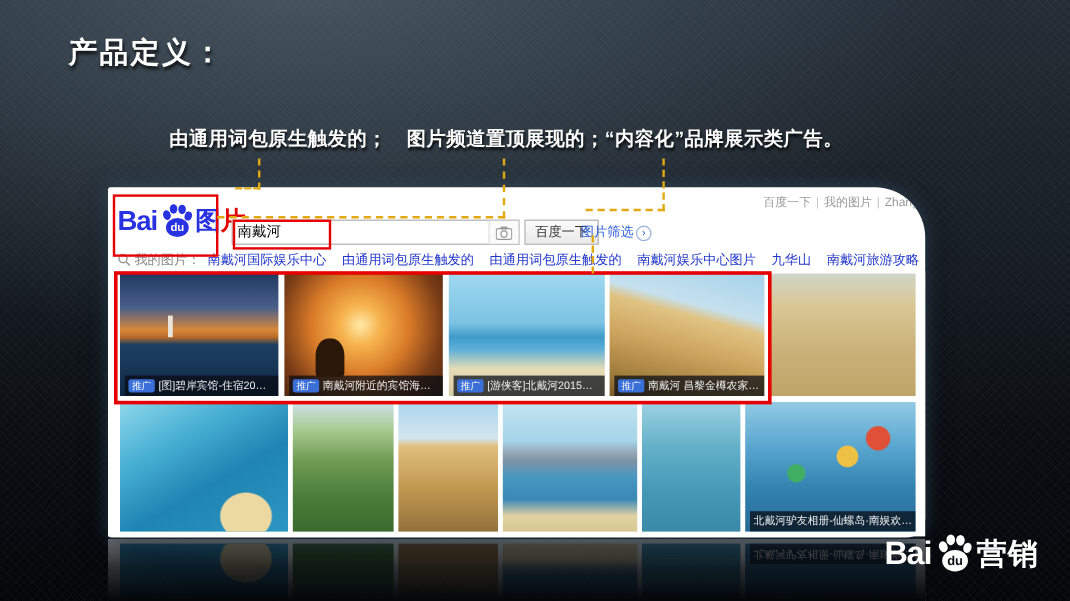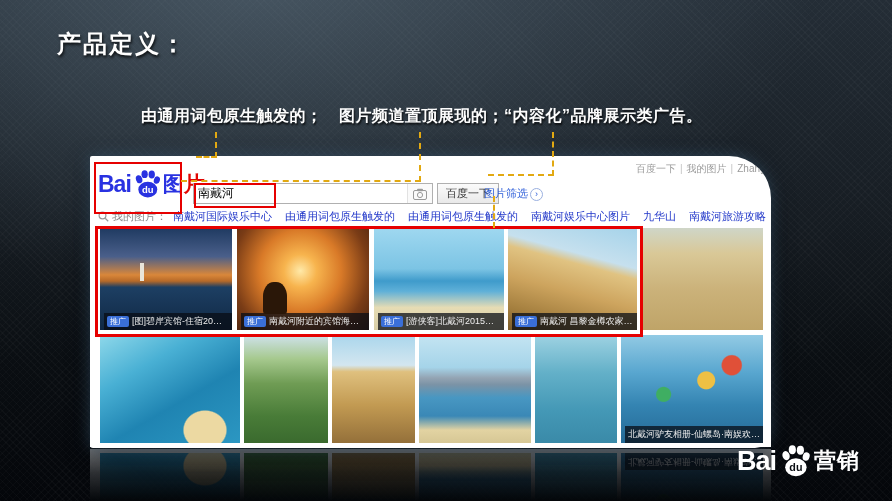--- a/index.html
+++ b/index.html
@@ -95,21 +95,21 @@
   .hl{position:absolute;border:2px solid #e60000;z-index:6;pointer-events:none;}
   .hl.big{border-width:3px;}
   
   #reflection-clip{position:absolute;left:90px;top:449px;width:681px;height:52px;overflow:hidden;z-index:1;opacity:.9;}
   .refl-overlay{position:absolute;left:0;top:0;right:0;bottom:0;
     background:linear-gradient(180deg,rgba(10,14,18,.5) 0%,rgba(7,10,14,.82) 45%,rgba(4,7,10,.97) 90%,#04070a 100%);}
   
   .footer-logo{position:absolute;left:737px;top:444px;display:flex;align-items:center;z-index:10;}
   .footer-logo .bai{font-size:27px;font-weight:bold;color:#fff;letter-spacing:-1px;}
   .footer-logo .paw{width:34px;height:34px;margin:0 2px;}
-  .footer-logo .mk{font-size:22px;font-weight:bold;color:#fff;letter-spacing:1px;}
+  .footer-logo .mk{font-size:25px;font-weight:bold;color:#fff;letter-spacing:1px;}
 </style>
 </head>
 <body>
 
 <div class="slide">
 
   <div class="title">产品定义：</div>
   <div class="annotation">由通用词包原生触发的；　图片频道置顶展现的；“内容化”品牌展示类广告。</div>
 
   <div class="ll v" style="left:215px;top:132px;height:26px"></div>

